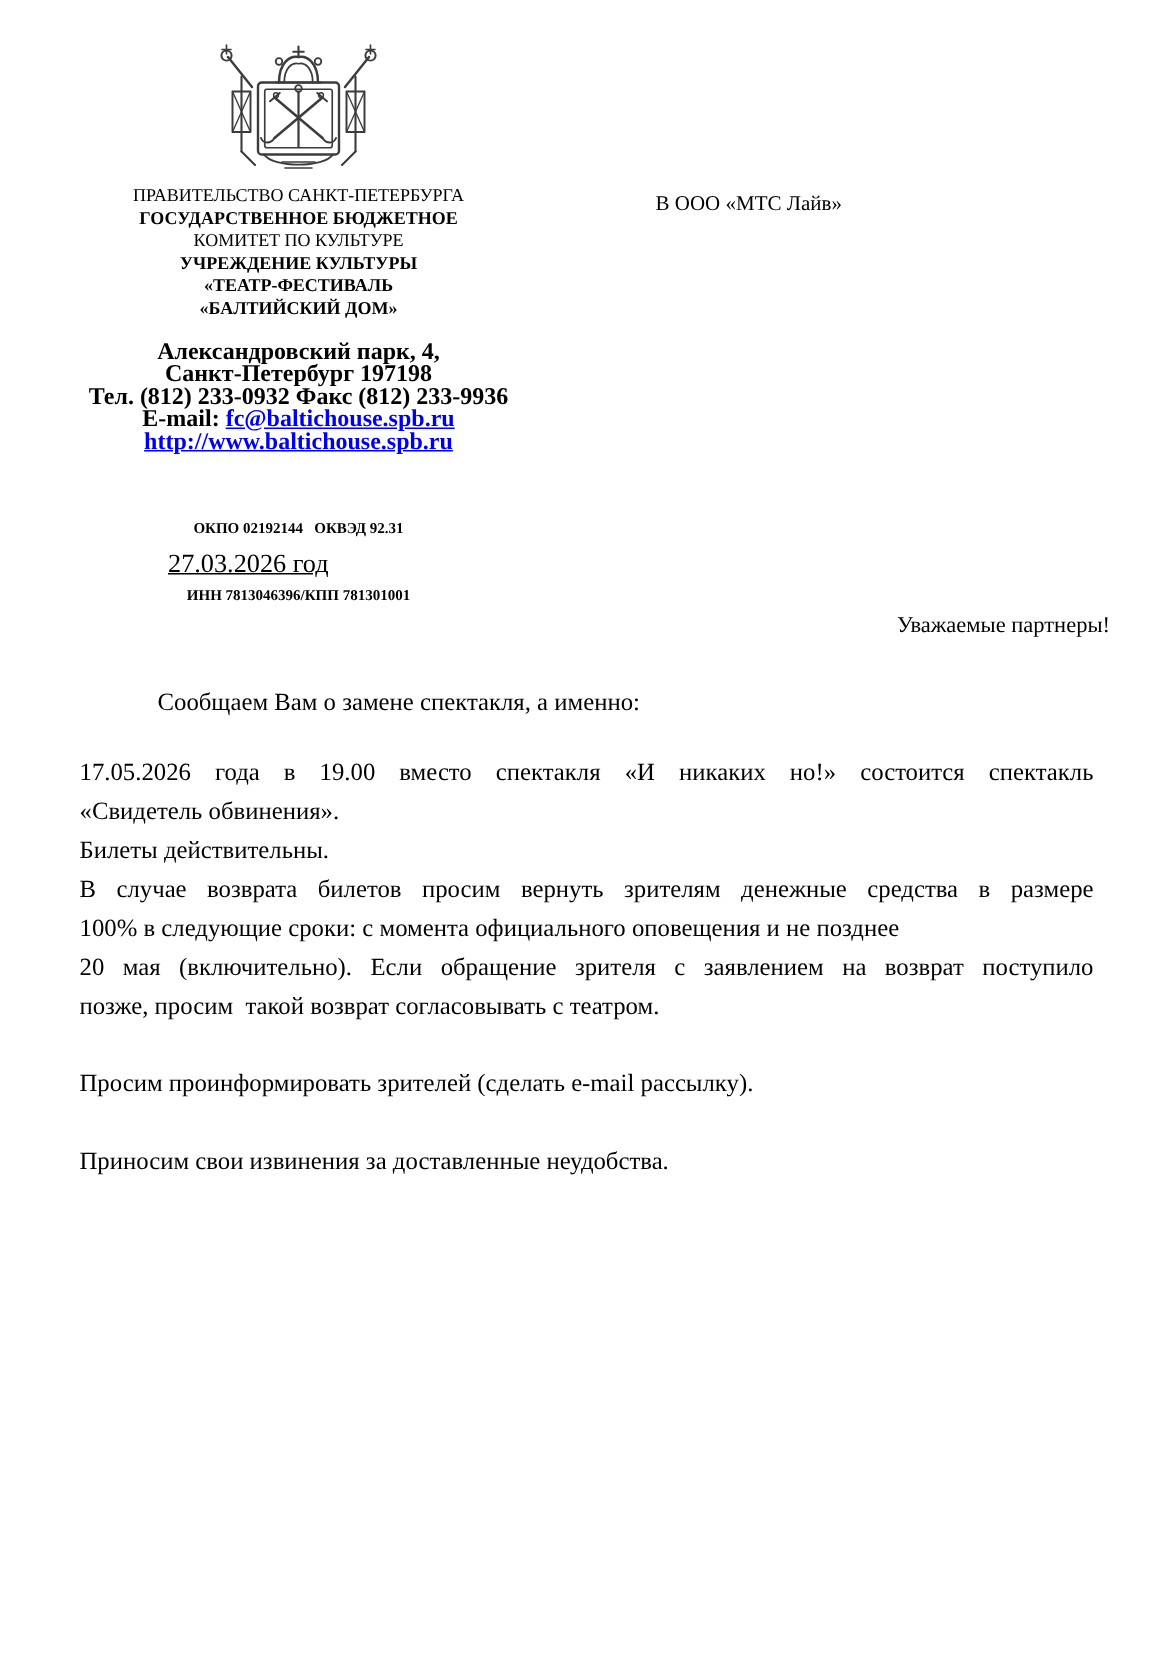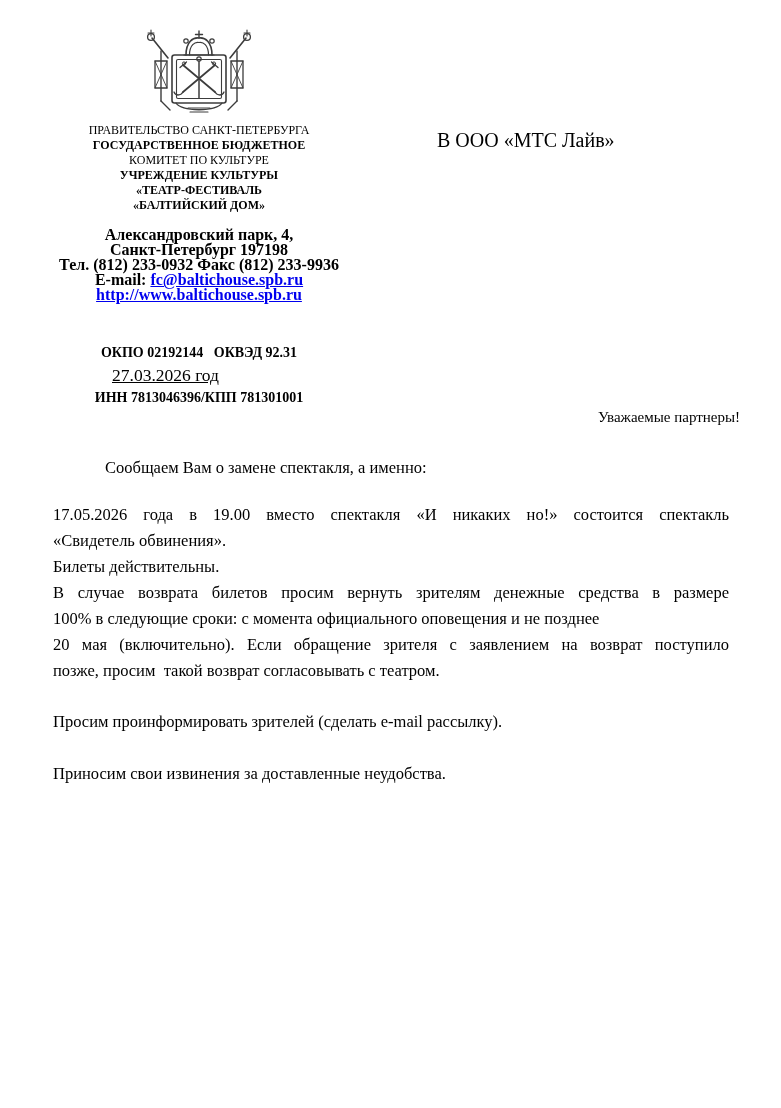--- a/index.html
+++ b/index.html
@@ -25,24 +25,24 @@
   .emblem { width: 114px; height: 88px; }
   .org-block { margin-top: 7px; font-size: 12px; line-height: 15px; font-weight: bold; }
   .org-line.regular { font-weight: normal; }
   .addr-block { margin-top: 14px; font-size: 16px; line-height: 15px; font-weight: bold; }
   .lh-link {
     color: #0000ee;
     text-decoration: underline;
     font-weight: bold;
     cursor: pointer;
   }
-  .registry-block { margin-top: 13px; font-size: 14px; line-height: 15px; font-weight: bold; white-space: pre-wrap; }
+  .registry-block { margin-top: 13px; font-size: 10px; line-height: 15px; font-weight: bold; white-space: pre-wrap; }
 
   
-  .recipient { position: absolute; left: 437px; top: 129px; font-size: 20px; }
+  .recipient { position: absolute; left: 437px; top: 129px; font-size: 14px; }
   .date-line { position: absolute; left: 112px; top: 365px; font-size: 17.5px; text-decoration: underline; }
   .salutation { position: absolute; left: 90px; top: 409px; width: 650px; text-align: right; font-size: 15px; }
   .intro { position: absolute; left: 105px; top: 458px; font-size: 16.5px; }
 
   .body-block {
     position: absolute;
     left: 53px;
     top: 502px;
     width: 676px;
     font-size: 16.5px;

